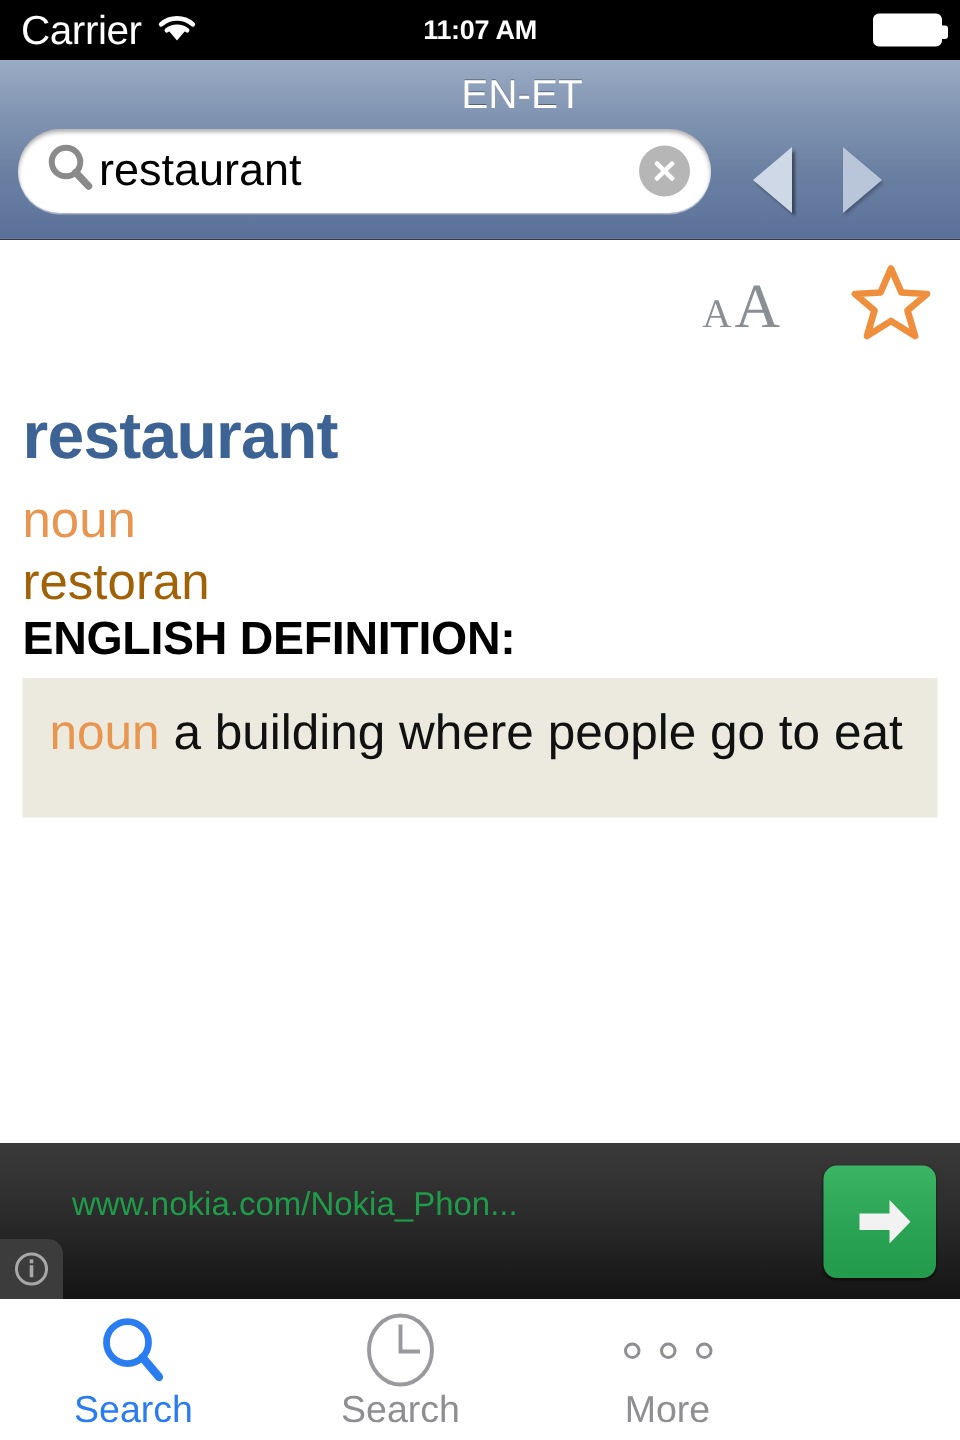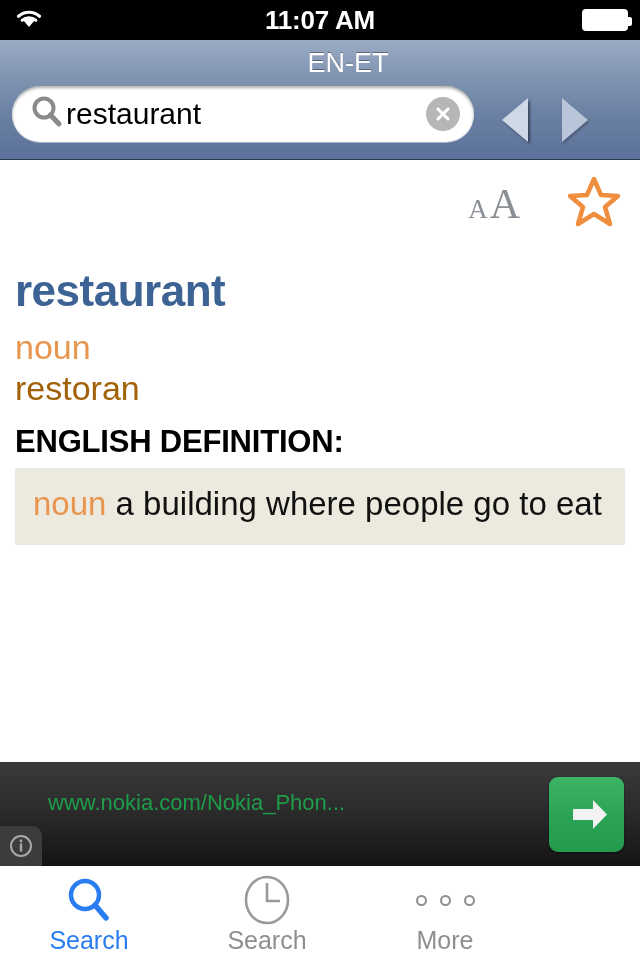--- a/index.html
+++ b/index.html
@@ -13,21 +13,21 @@
   
   .statusbar{
     position:absolute; top:0; left:0; width:640px; height:40px;
     background:#000; color:#fff;
     display:flex; align-items:center;
   }
   .sb-left{ position:absolute; left:14px; display:flex; align-items:center; gap:9px; }
   .sb-carrier{ font-size:27px; letter-spacing:-0.3px; }
   .sb-center{
     position:absolute; left:0; width:640px; text-align:center;
-    font-size:26px; font-weight:bold; letter-spacing:-0.2px;
+    font-size:18px; font-weight:bold; letter-spacing:-0.2px;
   }
   .sb-right{ position:absolute; right:12px; display:flex; align-items:center; }
   .battery{
     width:46px; height:22px; border:2px solid #fff; border-radius:4px;
     position:relative; background:#fff;
   }
   .battery:after{
     content:""; position:absolute; right:-6px; top:6px;
     width:4px; height:9px; background:#fff; border-radius:0 2px 2px 0;
   }
@@ -91,23 +91,23 @@
     font-family:"Liberation Serif", serif; color:#8a8f96;
     display:flex; align-items:baseline; gap:2px;
   }
   .aa .small{ font-size:27px; }
   .aa .big{ font-size:42px; }
 
   .article{ position:absolute; top:105px; left:15px; right:15px; }
   .headword{ font-size:44px; color:#3d6394; font-weight:bold; letter-spacing:-0.5px; }
   .pos{ font-size:34px; color:#e8954f; margin-top:12px; }
   .translation{ font-size:34px; color:#a16207; margin-top:2px; }
-  .defhead{ font-size:31px; font-weight:bold; color:#000; margin-top:16px; letter-spacing:-0.2px; }
+  .defhead{ font-size:31px; font-weight:bold; color:#000; letter-spacing:-0.2px; }
   .defbox{
-    background:#eceade; margin-top:8px; padding:16px 18px 20px 18px;
+    background:#eceade; margin-top:8px; padding:16px 18px 36px 18px;
     font-size:33px; line-height:1.24; color:#111;
   }
   .defbox .pos-inline{ color:#e8954f; }
 
   
   .adbanner{
     position:absolute; top:762px; left:0; width:640px; height:104px;
     background:linear-gradient(to bottom,#3a3a3a 0%,#2c2c2c 45%,#141414 100%);
     overflow:hidden;
   }
@@ -145,20 +145,21 @@
     border:2px solid #8e8e93; display:block;
   }
 </style>
 </head>
 <body>
 
 <div id="app">
 
   <div class="statusbar">
     <div class="sb-left">
+      <span class="sb-carrier">Carrier</span>
       <span>
         <svg width="30" height="22" viewBox="0 0 30 22">
           <path d="M15 20 L9.5 13.5 A8.5 8.5 0 0 1 20.5 13.5 Z" fill="#fff"></path>
           <path d="M4.5 9.2 A16 16 0 0 1 25.5 9.2" stroke="#fff" stroke-width="3.2" fill="none" stroke-linecap="round"></path>
           <path d="M8.2 13.2 A11 11 0 0 1 21.8 13.2" stroke="#fff" stroke-width="3" fill="none" stroke-linecap="round"></path>
         </svg>
       </span>
     </div>
     <div class="sb-center">11:07 AM</div>
     <div class="sb-right">

